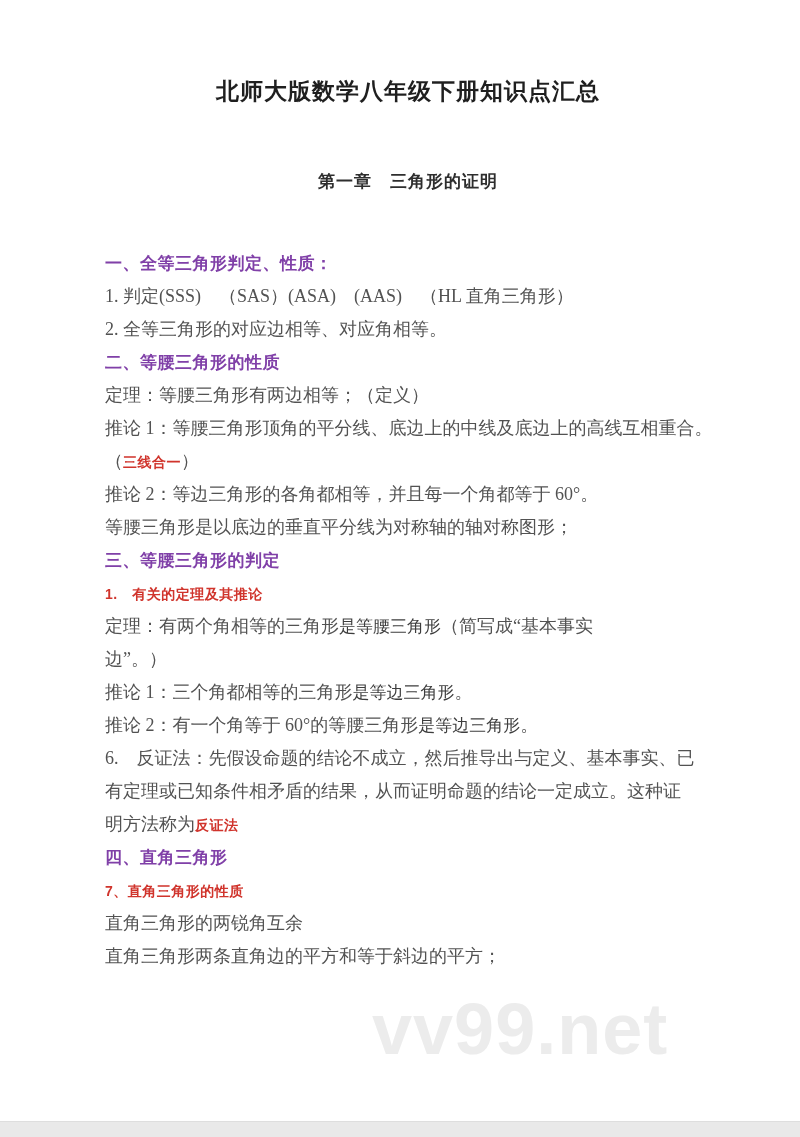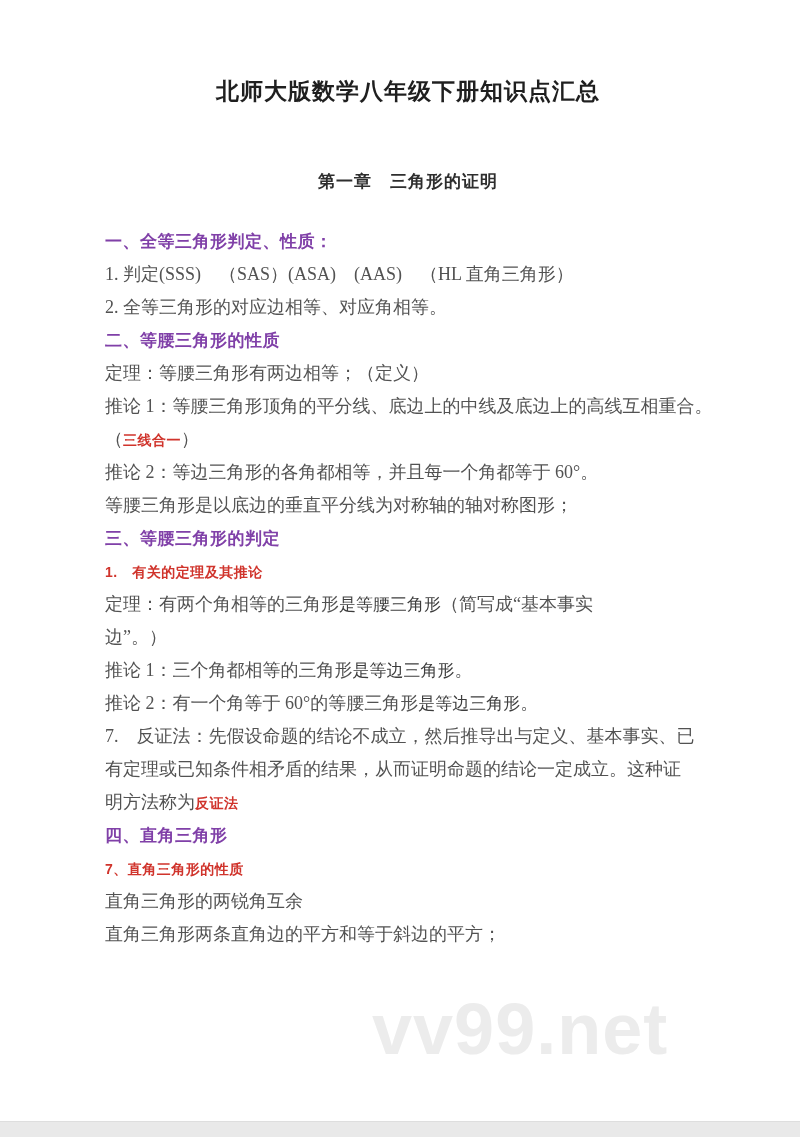--- a/index.html
+++ b/index.html
@@ -26,21 +26,21 @@
     padding-left:8px;
   }
   .chapter-heading{
     position:absolute;top:162px;left:0;width:800px;margin:8px;
     text-align:center;
     font-family:"Liberation Sans","DejaVu Sans",sans-serif;
     font-weight:bold;font-size:17px;color:#2e2e2e;
     letter-spacing:1px;
   }
   .content{
-    position:absolute;left:105px;top:225px;width:640px;
+    position:absolute;left:105px;top:247px;width:640px;
   }
   .line{
     margin:0;height:33px;line-height:33px;
     font-size:18px;white-space:pre;color:var(--body);
   }
   .seg-body{color:var(--body);margin-top:44px;}
   .seg-bold{
     color:var(--bold);font-weight:normal;
     font-family:"Liberation Sans","DejaVu Sans",sans-serif;
     font-size:17px;
@@ -82,21 +82,21 @@
     <p class="line"><span class="seg-body">推论 1：等腰三角形顶角的平分线、底边上的中线及底边上的高线互相重合。</span></p>
     <p class="line"><span class="seg-body">（</span><span class="seg-redbold">三线合一</span><span class="seg-body">）</span></p>
     <p class="line"><span class="seg-body">推论 2：等边三角形的各角都相等，并且每一个角都等于 60°。</span></p>
     <p class="line"><span class="seg-body">等腰三角形是以底边的垂直平分线为对称轴的轴对称图形；</span></p>
     <p class="line"><span class="seg-purple">三、等腰三角形的判定</span></p>
     <p class="line"><span class="seg-redbold">1.　有关的定理及其推论</span></p>
     <p class="line"><span class="seg-body">定理：有两个角相等的三角形</span><span class="seg-bold">是等腰三角形</span><span class="seg-body">（简写成“基本事实</span></p>
     <p class="line"><span class="seg-body">边”。）</span></p>
     <p class="line"><span class="seg-body">推论 1：三个角都相等的三角形</span><span class="seg-bold">是等边三角形</span><span class="seg-body">。</span></p>
     <p class="line"><span class="seg-body">推论 2：有一个角等于 60°的等腰三角形</span><span class="seg-bold">是等边三角形</span><span class="seg-body">。</span></p>
-    <p class="line"><span class="seg-body">7.　反证法：先假设命题的结论不成立，然后推导出与定义、基本事实、已</span></p>
+    <p class="line"><span class="seg-body">6.　反证法：先假设命题的结论不成立，然后推导出与定义、基本事实、已</span></p>
     <p class="line"><span class="seg-body">有定理或已知条件相矛盾的结果，从而证明命题的结论一定成立。这种证</span></p>
     <p class="line"><span class="seg-body">明方法称为</span><span class="seg-redbold">反证法</span></p>
     <p class="line"><span class="seg-purple">四、直角三角形</span></p>
     <p class="line"><span class="seg-redbold">7、直角三角形的性质</span></p>
     <p class="line"><span class="seg-body">直角三角形的两锐角互余</span></p>
     <p class="line"><span class="seg-body">直角三角形两条直角边的平方和等于斜边的平方；</span></p>
   </div>
 
 <div class="watermark">vv99.net</div>
 

